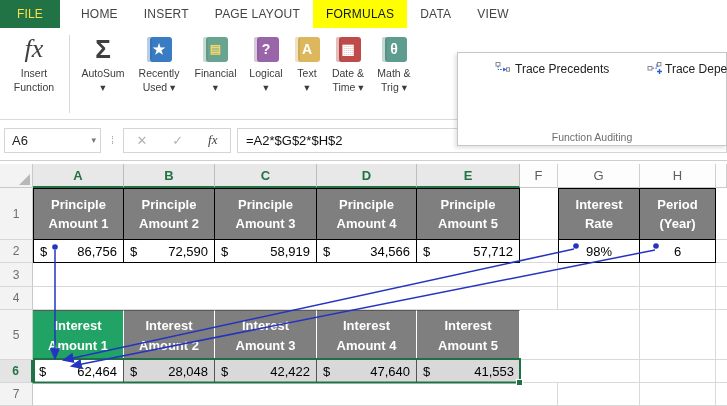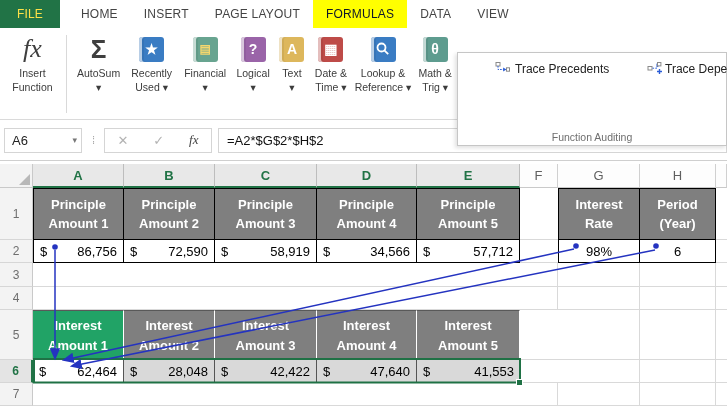--- a/index.html
+++ b/index.html
@@ -40,21 +40,21 @@
               display:flex; flex-direction:column; }
   .fa-grid { flex:1; display:grid; grid-template-columns:152px 116px; grid-auto-rows:25px;
              padding:3px 0 0 4px; grid-auto-flow:column;margin-left:33px; }
   .fa-item { display:flex; align-items:center; font-size:12px; color:#222; white-space:nowrap; }
   .fa-item .ic { width:17px; height:15px; margin-right:3px; display:inline-flex; align-items:center; }
   .fa-footer { text-align:center; font-size:10.5px; color:#6E6E6E; padding-bottom:2px; }
 
   
   .fbar { position:absolute; left:0; top:122px; width:727px; height:36px; display:flex;
           align-items:center; background:#fff; }
-  .namebox { width:78px; height:25px; margin-left:4px; border:1px solid #D5D5D5; display:flex;
+  .namebox { width:97px; height:25px; margin-left:4px; border:1px solid #D5D5D5; display:flex;
              align-items:center; padding:0 4px 0 7px; font-size:13px; color:#222; }
   .namebox .val { flex:1; }
   .nb-caret { font-size:9px; color:#777; }
   .fb-dots { width:22px; text-align:center; color:#AAA; font-size:11px; letter-spacing:-1px; }
   .fb-btns { width:108px; height:25px; border:1px solid #D5D5D5; display:flex; align-items:center;
              justify-content:space-around; }
   .fb-x { color:#B3B3B3; font-size:13px; } .fb-ck { color:#B3B3B3; font-size:13px; }
   .fb-fx { font-family:"Liberation Serif", serif; font-style:italic; font-size:13px; color:#444; }
   .fb-input { flex:1; height:25px; border:1px solid #D5D5D5; margin:0 0 0 6px; display:flex;
               align-items:center; padding-left:8px; font-size:13px; color:#111; }
@@ -156,32 +156,20 @@
         <div class="rb-l1">Text</div>
         <div class="rb-l2">▾</div>
       </div>
       <div class="rb" style="width:44px">
         <div class="rb-icon">
             <span class="book bk-red">▦</span>
           </div>
         <div class="rb-l1">Date &amp;</div>
         <div class="rb-l2">Time ▾</div>
       </div>
-      <div class="rb" style="width:62px">
-        <div class="rb-icon">
-            <span class="book bk-blue">
-          <svg width="16" height="16" viewBox="0 0 16 16">
-                <circle cx="6.5" cy="6.5" r="4" stroke="#fff" fill="none" stroke-width="1.8"></circle>
-                <line x1="9.6" y1="9.6" x2="13.2" y2="13.2" stroke="#fff" stroke-width="1.8"></line>
-              </svg>
-        </span>
-          </div>
-        <div class="rb-l1">Lookup &amp;</div>
-        <div class="rb-l2">Reference ▾</div>
-      </div>
       <div class="rb" style="width:44px">
         <div class="rb-icon">
             <span class="book bk-teal">θ</span>
           </div>
         <div class="rb-l1">Math &amp;</div>
         <div class="rb-l2">Trig ▾</div>
       </div>
     </div>
   </div>
 

